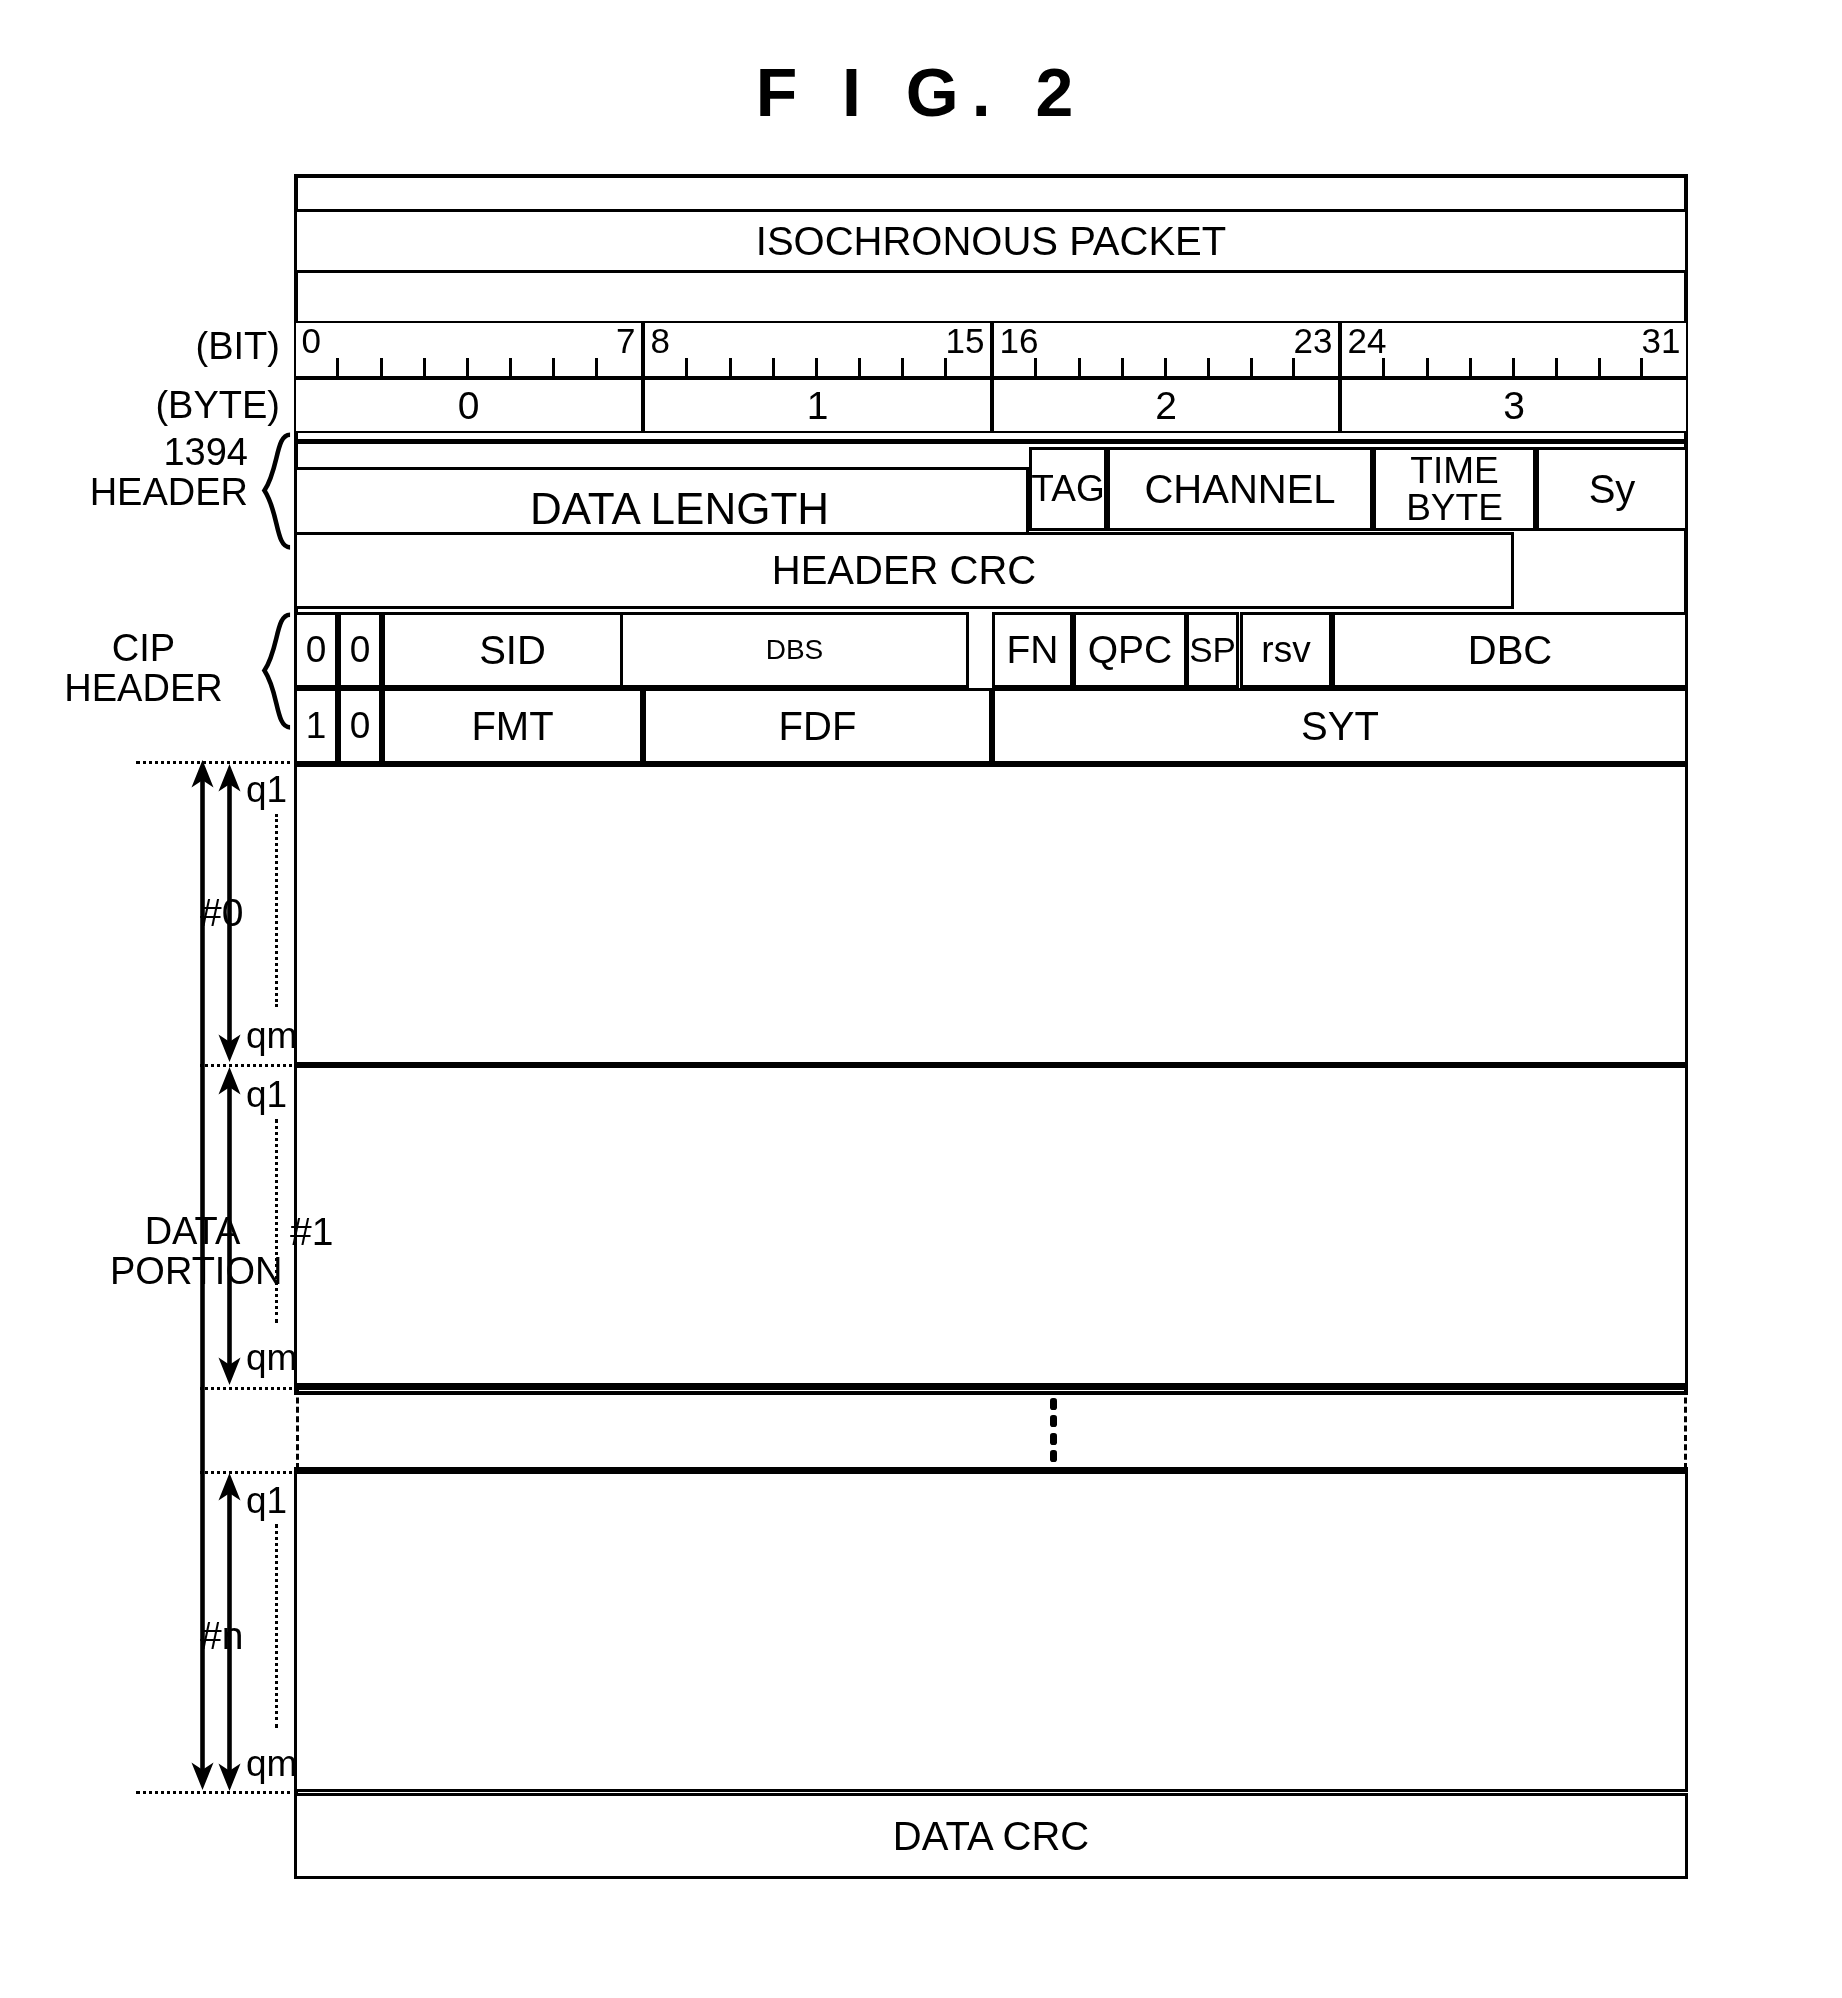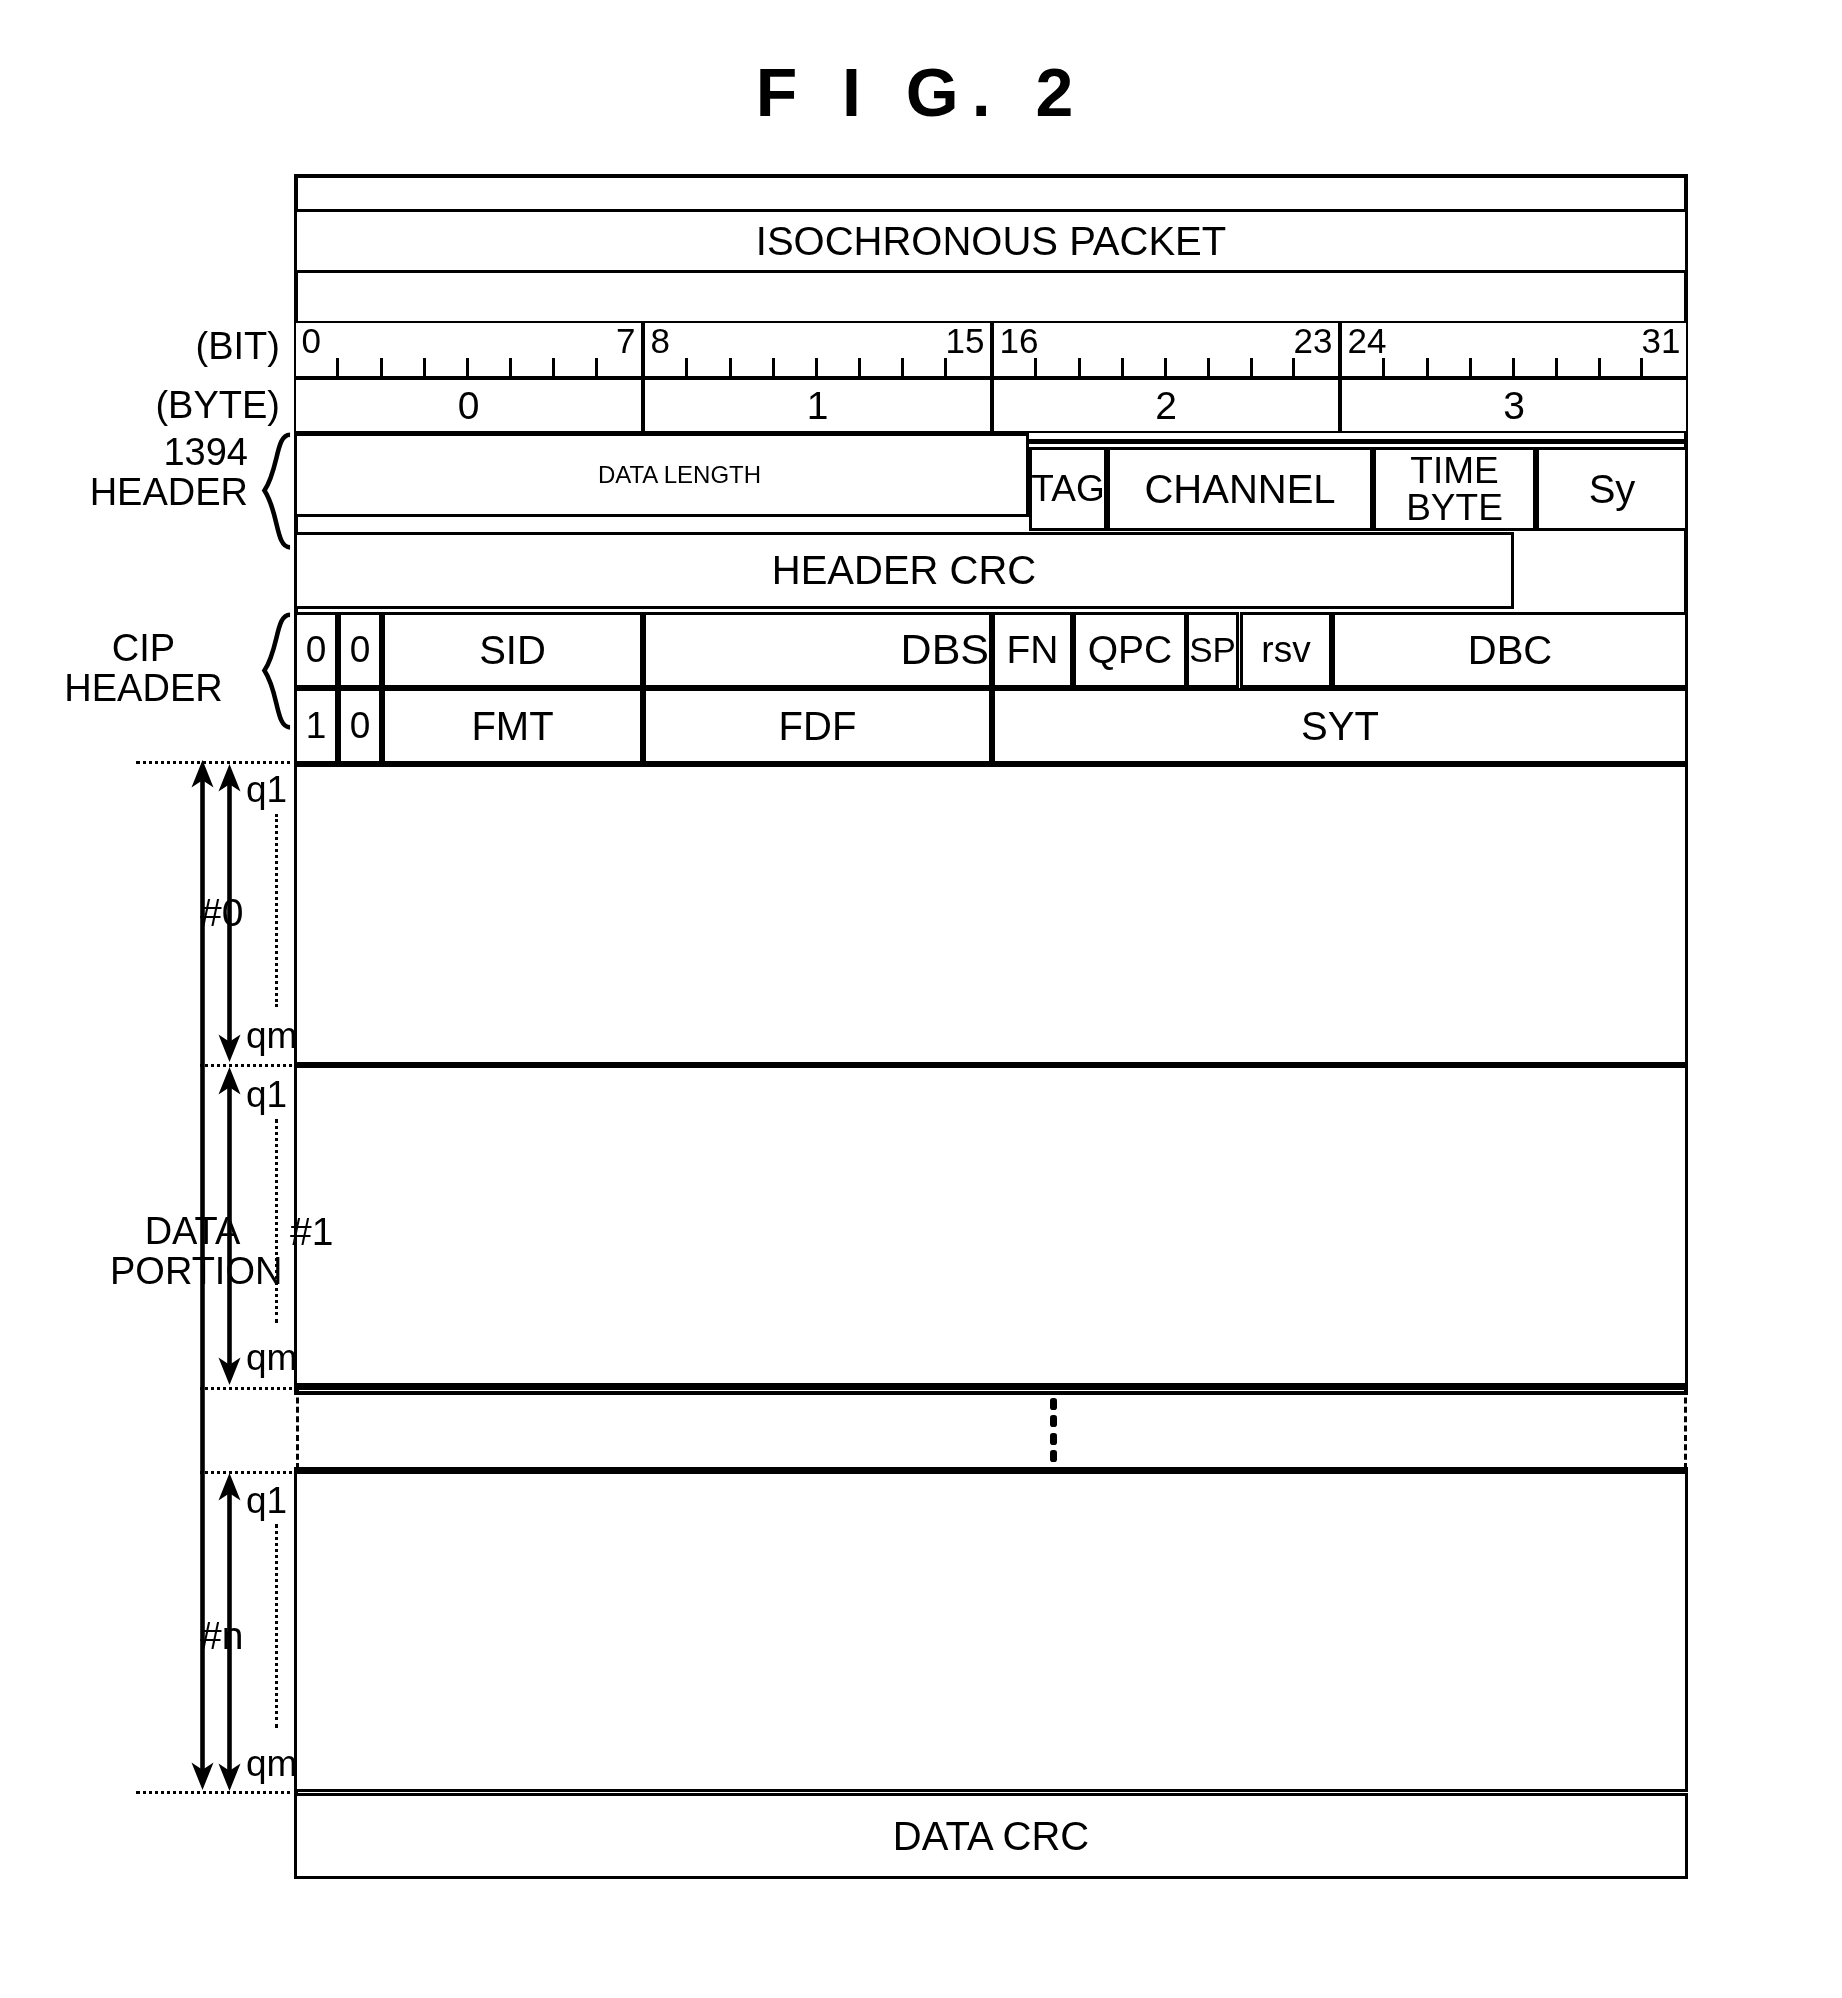--- a/index.html
+++ b/index.html
@@ -261,21 +261,21 @@
   </div>
 
   <div style="position:absolute; left:294px; top:439px; width:1394px; height:4.6px; background:#000;"></div>
 
   <div class="side-label" style="left:37px; top:433px; width:211px;"><span style="white-space:pre;">1394
 HEADER</span></div>
   <svg class="brace" style="left:255px; top:432px;" width="39" height="119" viewBox="0 0 42 130">
     <path d="M38 3 C22 3 26 40 10 64 C26 88 22 126 38 126" fill="none" stroke="#000" stroke-width="5"></path>
   </svg>
 
-  <div class="cell thick" style="left:294px; top:433px; width:735px; height:84px; font-size:24px;padding-left:36px;">
+  <div class="cell thick" style="left:294px; top:467px; width:735px; height:84px; font-size:44px;padding-left:36px;">
     <span>DATA LENGTH</span>
   </div>
   <div class="cell thick" style="left:1029px; top:447px; width:78px; height:84px; font-size:37px;">
     <span>TAG</span>
   </div>
   <div class="cell thick" style="left:1107px; top:447px; width:266px; height:84px; font-size:40px;">
     <span>CHANNEL</span>
   </div>
   <div class="cell thick" style="left:1373px; top:447px; width:163px; height:84px; font-size:37px; line-height:1.0;">
     <span style="white-space:pre;">TIME
@@ -297,21 +297,21 @@
 
   <div class="cell thick" style="left:294px; top:612px; width:44px; height:76px; font-size:37px;">
     <span>0</span>
   </div>
   <div class="cell thick" style="left:338px; top:612px; width:44px; height:76px; font-size:37px;">
     <span>0</span>
   </div>
   <div class="cell thick" style="left:382px; top:612px; width:261px; height:76px; font-size:40px;">
     <span>SID</span>
   </div>
-  <div class="cell thick" style="left:643px; top:612px; width:349px; height:76px; font-size:43px;justify-content:flex-end;">
+  <div class="cell thick" style="left:620px; top:612px; width:349px; height:76px; font-size:28px;">
     <span>DBS</span>
   </div>
   <div class="cell thick" style="left:992px; top:612px; width:81px; height:76px; font-size:39px;">
     <span>FN</span>
   </div>
   <div class="cell thick" style="left:1073px; top:612px; width:114px; height:76px; font-size:39px;">
     <span>QPC</span>
   </div>
   <div class="cell thick" style="left:1186px; top:612px; width:53px; height:76px; font-size:35px;">
     <span>SP</span>

